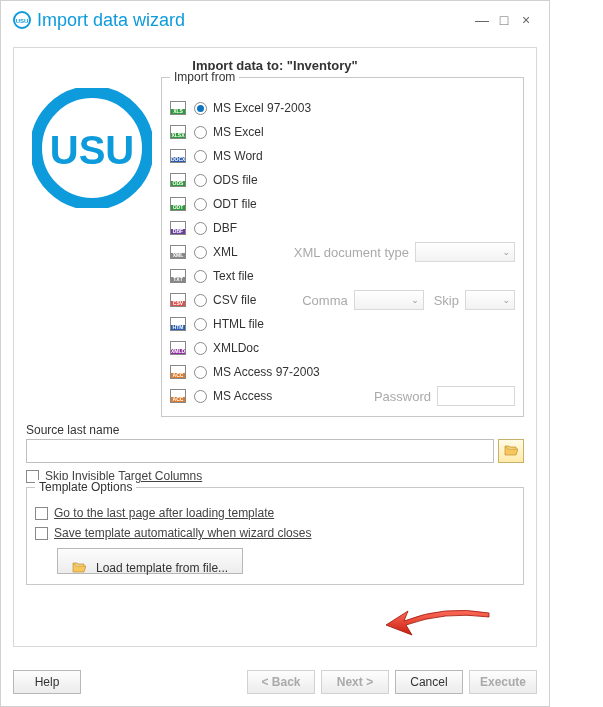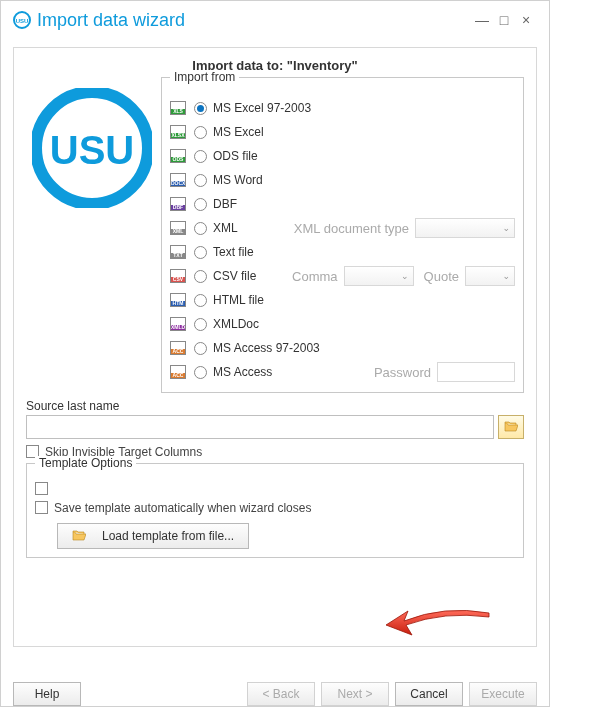--- a/index.html
+++ b/index.html
@@ -27,27 +27,27 @@
 .aux-label { font-size: 13px; color: #aaa; margin-right: 6px; }
 .aux-select { width: 70px; height: 20px; border: 1px solid #d8d8d8; background: linear-gradient(#fff,#f2f2f2); font-size: 11px; color: #999; cursor: pointer; display: inline-flex; align-items: center; justify-content: flex-end; padding-right: 4px; }
 .aux-select.wide { width: 100px; }
 .aux-select .chev { font-size: 9px; color: #999; }
 .aux-input { width: 78px; height: 20px; border: 1px solid #d8d8d8; background: #fff; }
 .section-label { font-size: 12px; color: #333; margin-top: 4px; margin-bottom: 2px; }
 .src-row { display: flex; align-items: center; gap: 4px; }
 .src-input { flex: 1; height: 24px; border: 1px solid #bfbfbf; background: #fff; }
 .browse-btn { width: 26px; height: 24px; border: 1px solid #c7b06a; background: linear-gradient(#fffbe6,#ffe9a8); display: flex; align-items: center; justify-content: center; cursor: pointer; }
 .checkbox { width: 13px; height: 13px; border: 1px solid #888; margin-right: 6px; display: inline-flex; align-items: center; justify-content: center; cursor: pointer; background: #fff; }
-.check-row { display: flex; align-items: flex-start; margin-top: 6px; }
+.check-row { display: flex; align-items: flex-end; margin-top: 6px; text-decoration: underline; }
 .template-fs { margin-top: 4px; }
-.load-btn { margin-top: 8px; margin-left: 22px; height: 26px; padding: 0 14px; border: 1px solid #b8b8b8; background: linear-gradient(#fdfdfd,#ececec); display: inline-flex; align-items: center; gap: 16px; cursor: pointer; font-size: 12px; color: #333; }
+.load-btn { margin-top: 8px; margin-left: 22px; height: 26px; padding: 12px 14px; border: 1px solid #b8b8b8; background: linear-gradient(#fdfdfd,#ececec); display: inline-flex; align-items: flex-start; gap: 10px; cursor: pointer; font-size: 12px; color: #333; }
 .arrow { position: absolute; }
-.footer { padding: 10px 12px 0 12px; display: flex; align-items: flex-start; }
+.footer { padding: 10px 12px 12px 12px; display: flex; align-items: flex-start; }
 .btn { height: 24px; min-width: 68px; padding: 0 10px; border: 1px solid #b8b8b8; background: linear-gradient(#fdfdfd,#ececec); font-size: 12px; color: #333; display: inline-flex; align-items: center; justify-content: center; cursor: pointer; }
-.btn.disabled { color: #aaa; border-color: #d2d2d2; cursor: default; }
+.btn.disabled { color: #aaa; border-color: #d2d2d2; cursor: default; font-weight: bold; }
 .footer .sp { flex: 1; }
 .footer .btn + .btn { margin-left: 6px; }
 .folder-icon svg { width: 14px; height: 12px; }
 </style>
 </head>
 <body>
 
 <div class="window">
   <div class="titlebar">
     <span class="logo-small">
@@ -86,31 +86,38 @@
             </div>
             <div class="row">
               <span class="file-icon">
                 <span class="band" style="background: rgb(46, 155, 58);">XLSX</span>
               </span>
               <span class="radio"></span>
               <span class="row-label">MS Excel</span>
             </div>
             <div class="row">
               <span class="file-icon">
+                <span class="band" style="background: rgb(42, 93, 176);">DOCX</span>
+              </span>
+              <span class="radio"></span>
+              <span class="row-label">MS Word</span>
+            </div>
+            <div class="row">
+              <span class="file-icon">
                 <span class="band" style="background: rgb(46, 155, 58);">ODS</span>
               </span>
               <span class="radio"></span>
               <span class="row-label">ODS file</span>
             </div>
             <div class="row">
               <span class="file-icon">
-                <span class="band" style="background: rgb(42, 93, 176);">DOCX</span>
-              </span>
-              <span class="radio"></span>
-              <span class="row-label">MS Word</span>
+                <span class="band" style="background: rgb(46, 155, 58);">ODT</span>
+              </span>
+              <span class="radio"></span>
+              <span class="row-label">ODT file</span>
             </div>
             <div class="row">
               <span class="file-icon">
                 <span class="band" style="background: rgb(106, 63, 160);">DBF</span>
               </span>
               <span class="radio"></span>
               <span class="row-label">DBF</span>
             </div>
             <div class="row">
               <span class="file-icon">
@@ -135,21 +142,21 @@
               <span class="file-icon">
                 <span class="band" style="background: rgb(217, 83, 79);">CSV</span>
               </span>
               <span class="radio"></span>
               <span class="row-label">CSV file</span>
               <span class="sp"></span>
               <span class="aux-label">Comma</span>
               <span class="aux-select">
                 <span class="chev">⌄</span>
               </span>
-              <span class="aux-label" style="margin-left: 10px;">Quote</span>
+              <span class="aux-label" style="margin-left: 10px;">Skip</span>
               <span class="aux-select" style="width: 50px;">
                 <span class="chev">⌄</span>
               </span>
             </div>
             <div class="row">
               <span class="file-icon">
                 <span class="band" style="background: rgb(42, 93, 176);">HTM</span>
               </span>
               <span class="radio"></span>
               <span class="row-label">HTML file</span>
@@ -196,20 +203,21 @@
 
       <div class="check-row">
         <span class="checkbox"></span>
         <span>Skip Invisible Target Columns</span>
       </div>
 
       <div class="fieldset template-fs">
         <span class="legend">Template Options</span>
         <div class="check-row" style="margin-top:0">
           <span class="checkbox"></span>
+          <span>Go to the last page after loading template</span>
         </div>
         <div class="check-row">
           <span class="checkbox"></span>
           <span>Save template automatically when wizard closes</span>
         </div>
         <div class="load-btn">
           <span class="folder-icon">
             <svg viewBox="0 0 14 12">
                 <path d="M1 3 L1 11 L12 11 L14 5 L4 5 L3 3 Z" fill="#f7c65f" stroke="#b8871f" stroke-width="0.6"></path>
                 <path d="M1 3 L1 2 L5 2 L6 3 L12 3 L12 5" fill="#f7c65f" stroke="#b8871f" stroke-width="0.6"></path>

